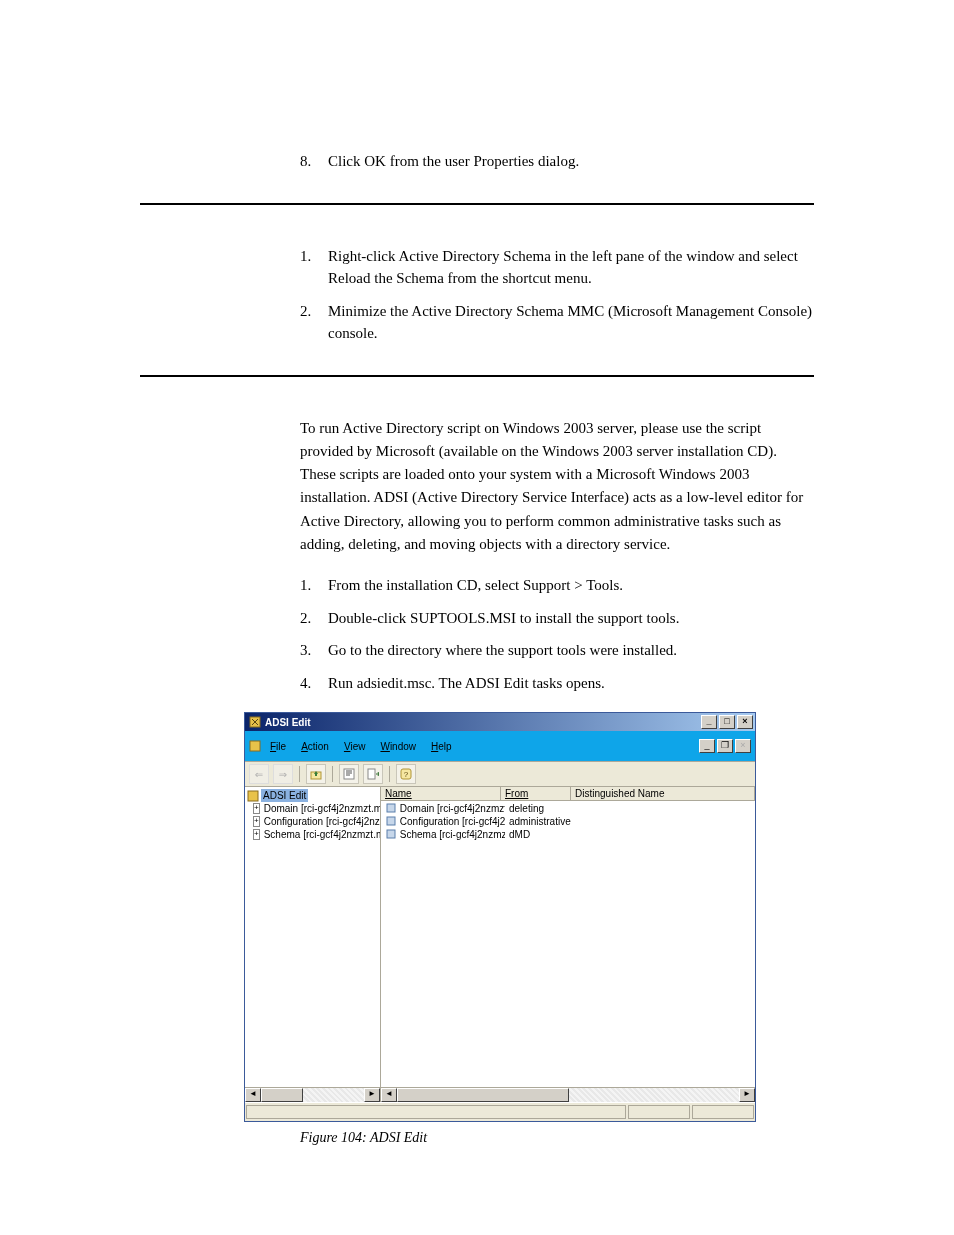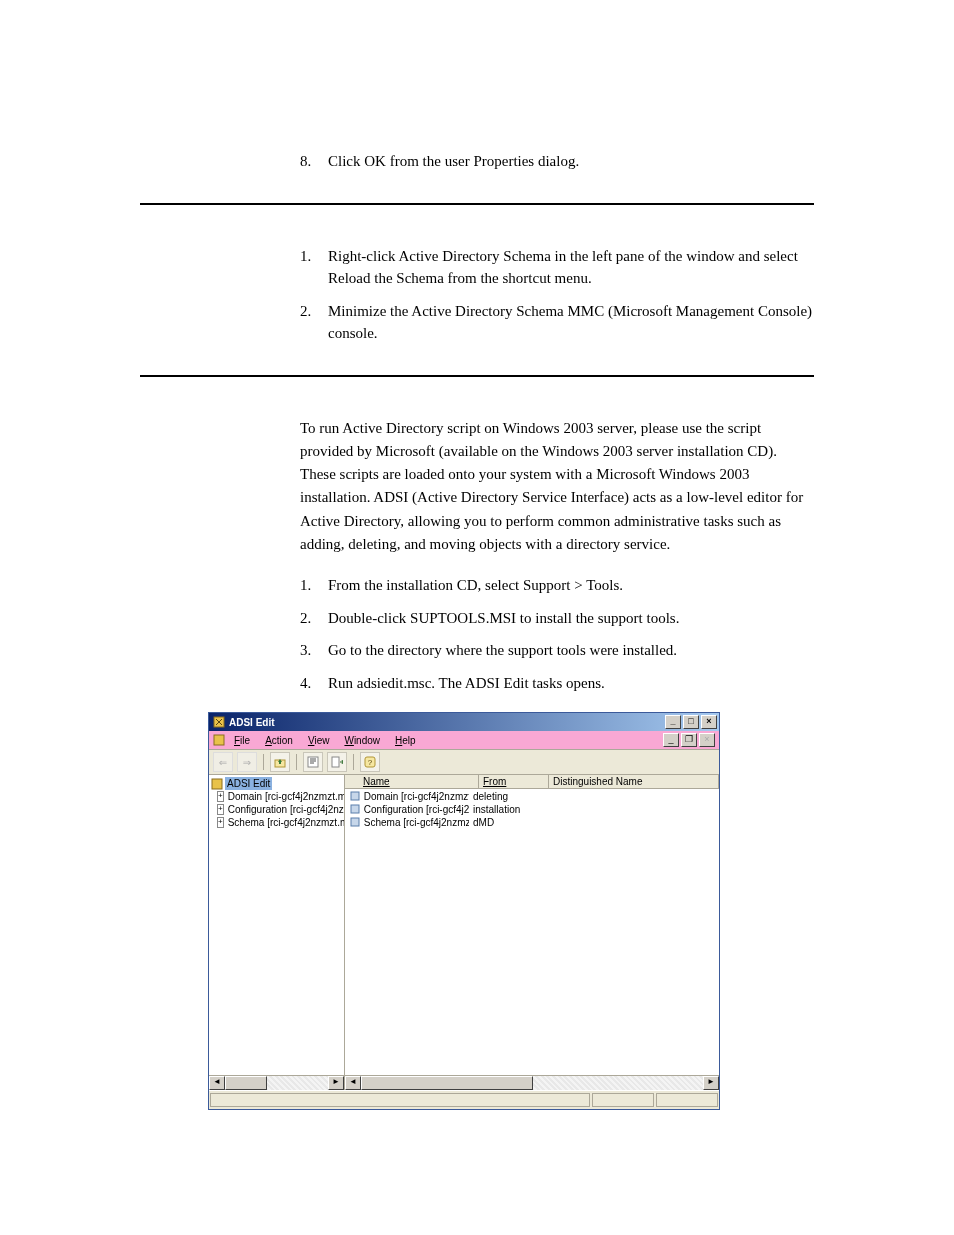--- a/index.html
+++ b/index.html
@@ -37,21 +37,21 @@
     margin: 30px 0 40px 0;
   }
   .para {
     margin-left: 160px;
     line-height: 1.55;
     margin-bottom: 18px;
   }
 
   
   .shot-wrap {
-    margin-left: 68px;
+    margin-left: 104px;
     margin-top: 18px;
   }
   .adsi-window {
     width: 510px;
     border: 1px solid #3b5a9a;
     background: #ece9d8;
     font-family: Tahoma, Arial, sans-serif;
     font-size: 10px;
   }
   .titlebar {
@@ -81,24 +81,24 @@
     border-right-color: #404040;
     border-bottom-color: #404040;
     font-size: 9px;
     line-height: 10px;
     text-align: center;
     color: #000;
   }
   .mdi-bar {
     display: flex;
     align-items: center;
-    padding: 2px 4px;
+    padding: 8px 4px;
     gap: 3px;
     border-bottom: 1px solid #aca899;
-    background: #f9a8d4;
+    background: #0ea5e9;
   }
   .mdi-icon-small {
     width: 12px;
     height: 12px;
   }
   .menu-item {
     padding: 1px 6px;
     color: #000;
   }
   .menu-item .ul { text-decoration: underline; }
@@ -164,21 +164,20 @@
     flex: 1;
     display: flex;
     flex-direction: column;
     overflow:hidden;
   }
   .col-headers {
     display: flex;
     background: #ece9d8;
     border-bottom: 1px solid #aca899;
     font-size: 10px;
-    padding-left: 14px;
   }
   .col-h {
     border-right: 1px solid #aca899;
     padding: 1px 4px;
     box-sizing: border-box;
   }
   .col-h.name { width: 120px; text-decoration: underline; }
   .col-h.class { width: 70px; text-decoration: underline; }
   .col-h.dn { flex:1; }
   .list-rows {
@@ -380,21 +379,21 @@
             <div class="lr">
               <div class="c-name"><svg class="icon" viewBox="0 0 12 12" style="vertical-align:-2px;">
                     <rect x="2" y="2" width="8" height="8" fill="#c7d7ea" stroke="#5a7fab"></rect>
                   </svg> <span>Domain [rci-gcf4j2nzmzt.mypc…</span></div>
               <div class="c-class">deleting</div>
             </div>
             <div class="lr">
               <div class="c-name"><svg class="icon" viewBox="0 0 12 12" style="vertical-align:-2px;">
                     <rect x="2" y="2" width="8" height="8" fill="#c7d7ea" stroke="#5a7fab"></rect>
                   </svg> <span>Configuration [rci-gcf4j2nzmz…</span></div>
-              <div class="c-class">installation</div>
+              <div class="c-class">administrative</div>
             </div>
             <div class="lr">
               <div class="c-name"><svg class="icon" viewBox="0 0 12 12" style="vertical-align:-2px;">
                     <rect x="2" y="2" width="8" height="8" fill="#c7d7ea" stroke="#5a7fab"></rect>
                   </svg> <span>Schema [rci-gcf4j2nzmzt.myp…</span></div>
               <div class="c-class">dMD</div>
             </div>
           </div>
         </div>
       </div>
@@ -415,14 +414,15 @@
       </div>
 
       <div class="statusbar">
         <div class="status-cell"></div>
         <div class="status-cell small"></div>
         <div class="status-cell small"></div>
       </div>
     </div>
   </div>
 
+  <div class="figure-caption">Figure 104: ADSI Edit</div>
 
 </div>
 
 </body></html>

